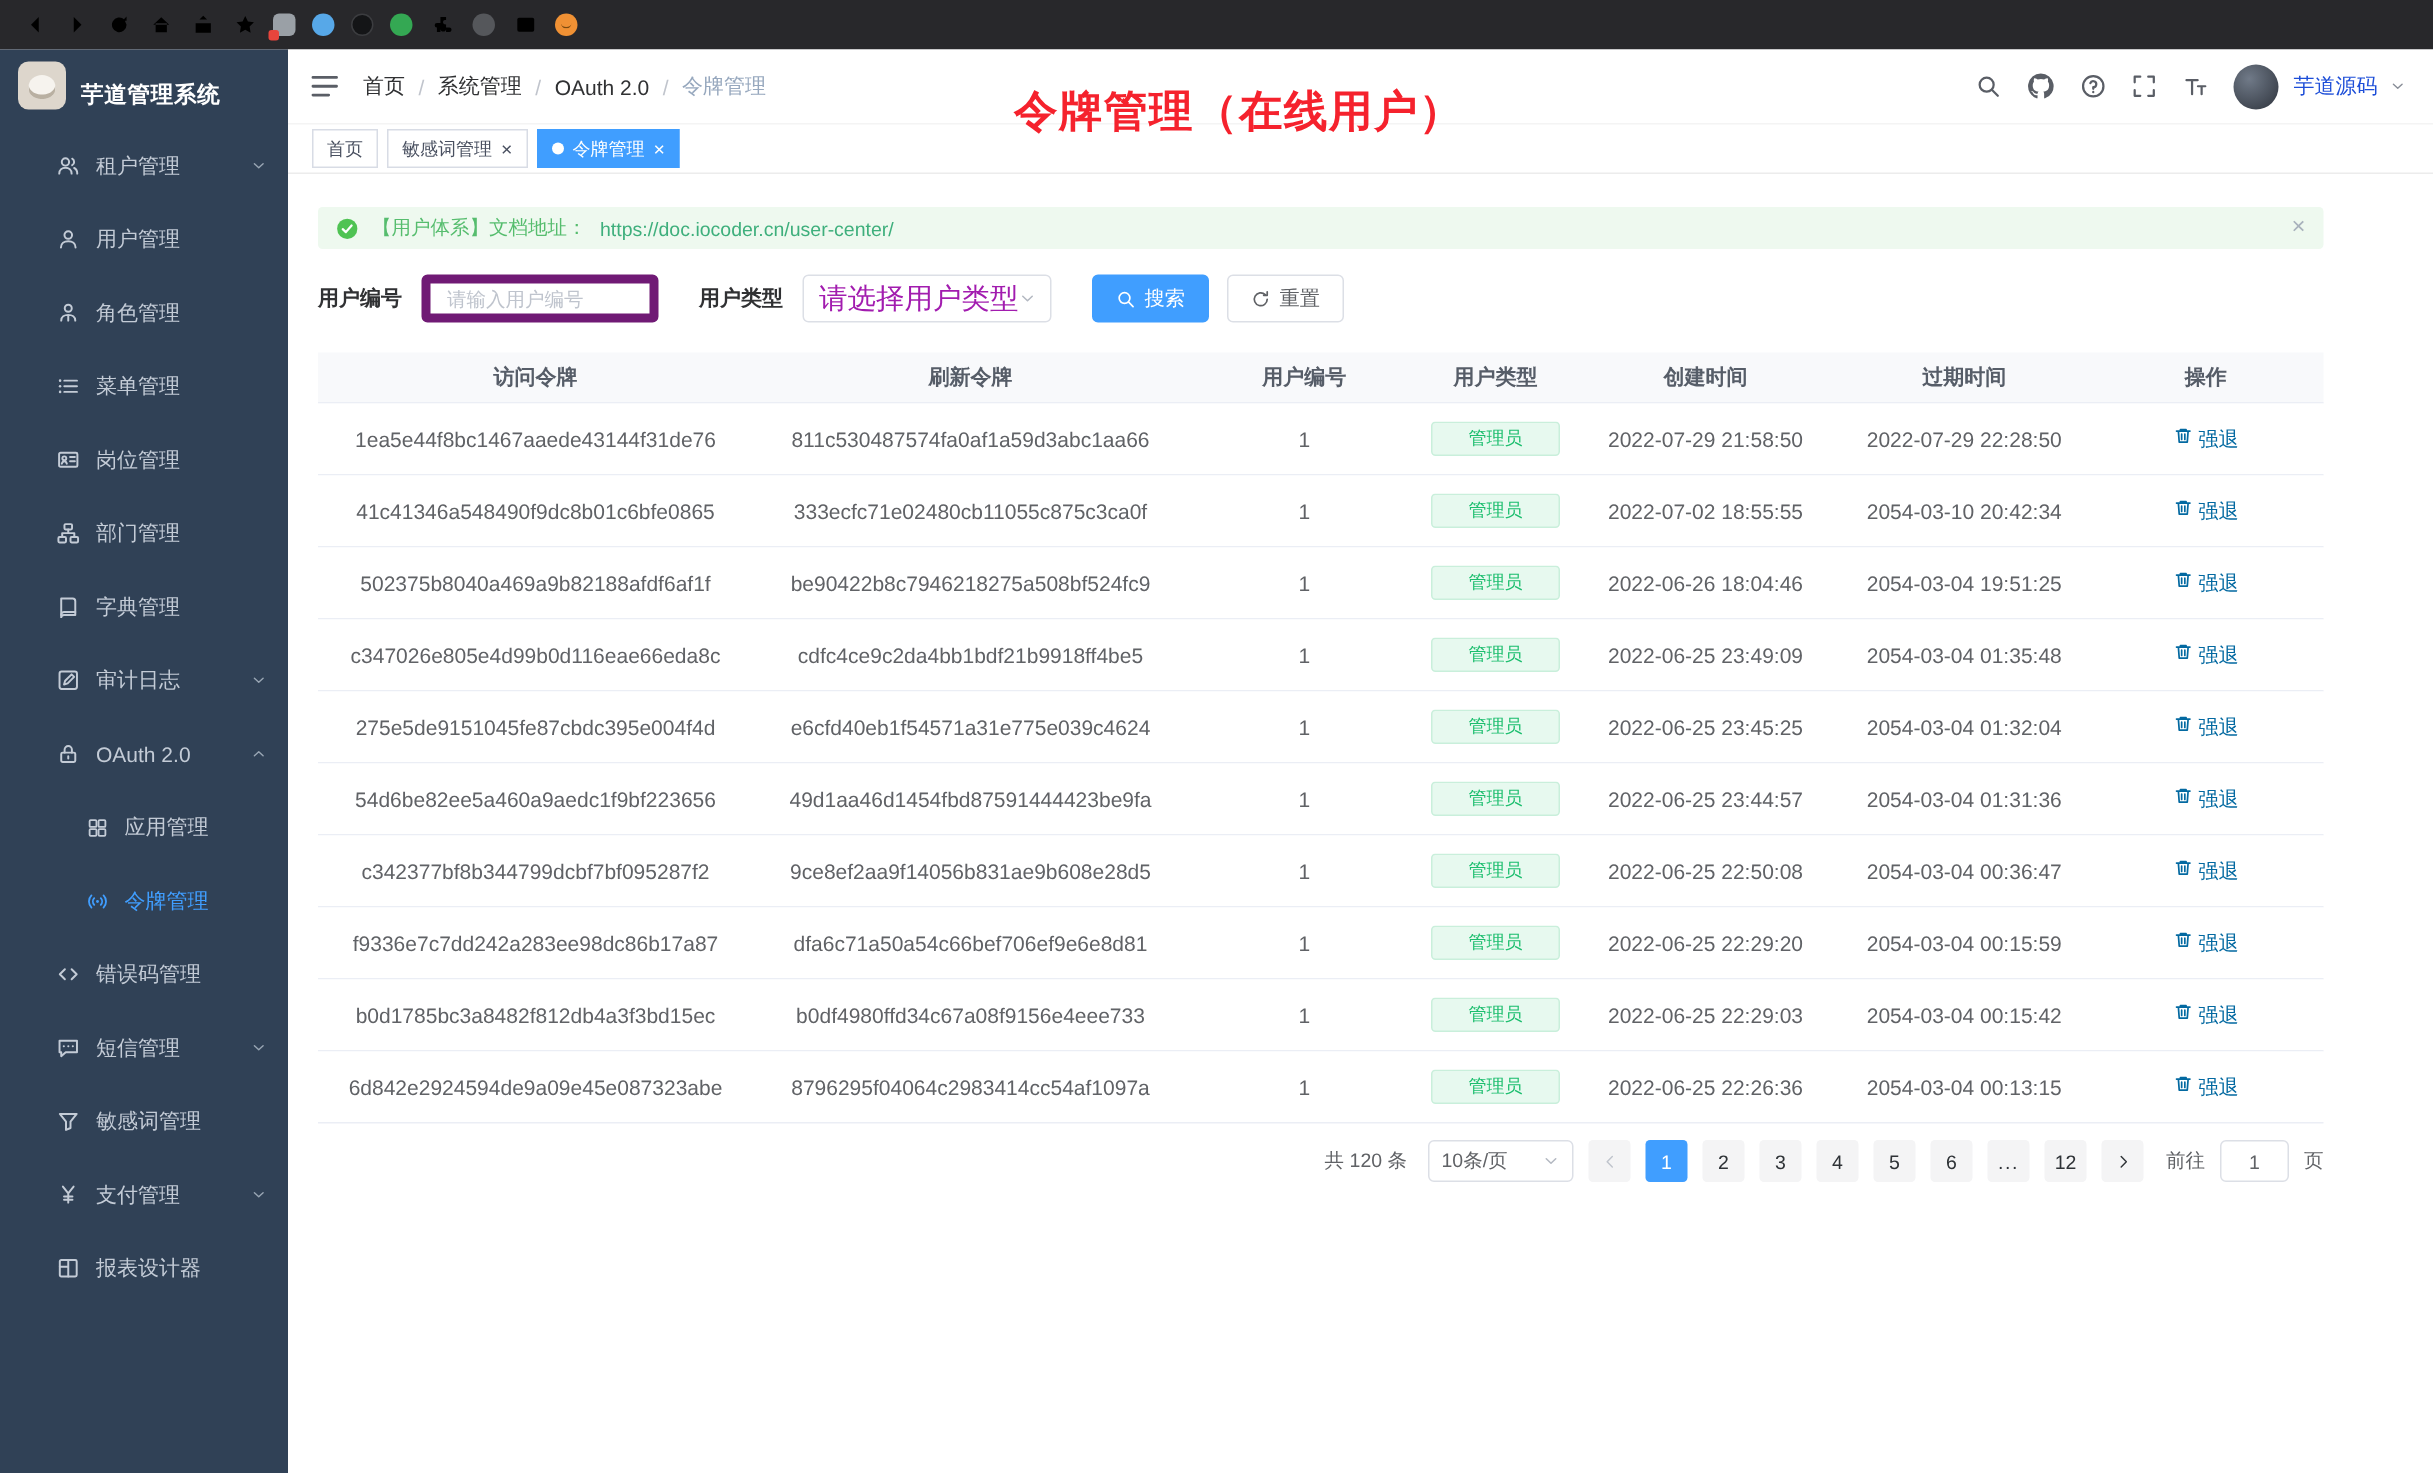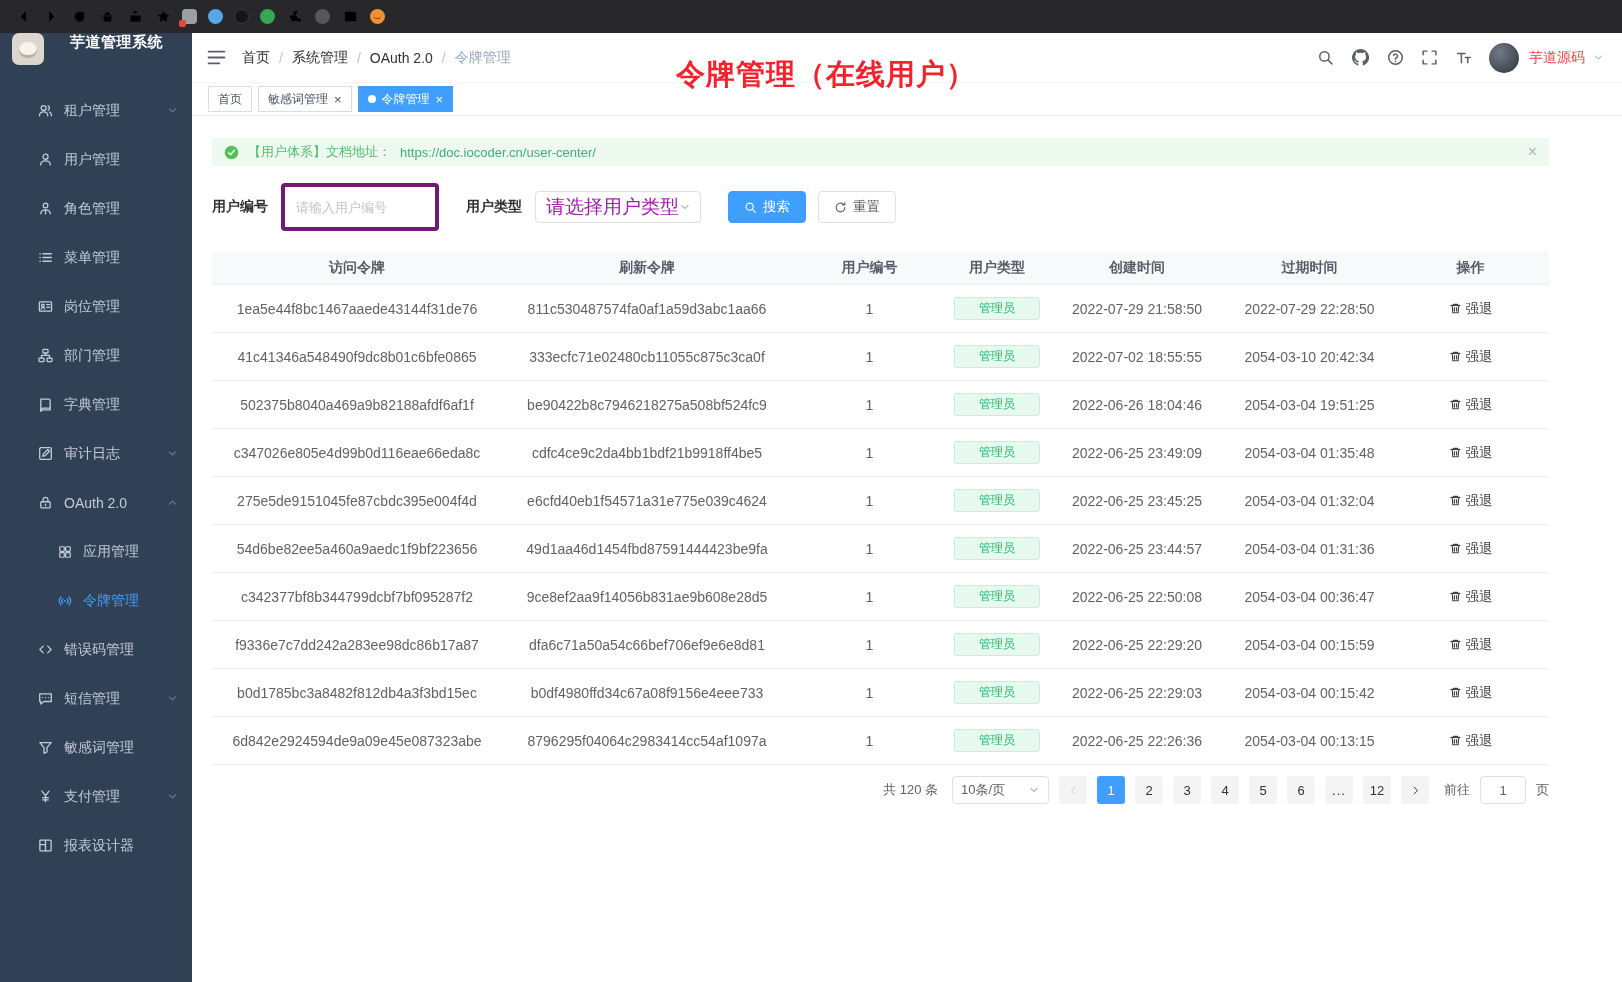--- a/index.html
+++ b/index.html
@@ -21,21 +21,21 @@
   .e-blue{background:#57a8e8}
   .e-black{background:#141517;border:1px solid #3c3d40}
   .e-green{background:#34a853}
   .e-darkgray{background:#55575b}
   .e-orange{background:#f09134}
   .e-orange::after{content:"";position:absolute;left:4px;top:5px;width:7px;height:4px;border-bottom:1.4px solid #7a4a10;border-radius:0 0 6px 6px}
   .badge-red::after{content:"";position:absolute;left:-3px;bottom:-3px;width:7px;height:7px;background:#e8453c;border-radius:2px}
 
   
   .sidebar{position:absolute;left:0;top:33px;width:192px;bottom:0;background:#304156;overflow:hidden}
-  .logo{height:53px;display:flex;align-items:flex-start;gap:26px;padding:0 12px;cursor:pointer}
+  .logo{height:53px;display:flex;align-items:flex-end;gap:10px;padding:13px 12px;cursor:pointer}
   .logo-img{width:32px;height:32px;border-radius:7px;background:#ddd6cc;position:relative;flex:none;overflow:hidden}
   .logo-img::after{content:"";position:absolute;left:7px;top:9px;width:18px;height:16px;border-radius:50% 50% 45% 45%;background:#f6f3ee;box-shadow:inset 0 -3px 0 #b9b0a2}
   .logo-title{color:#fff;font-size:15px;font-weight:700;letter-spacing:.5px;white-space:nowrap}
   .menu-item{height:49px;display:flex;align-items:center;gap:11px;padding:0 14px 0 38px;color:#c3cbd6;font-size:14px;cursor:pointer}
   .menu-item.sub{padding-left:58px}
   .menu-item.active{color:#409eff}
   .mi-icon{width:15px;height:15px;flex:none}
   .menu-item.sub .mi-icon{width:14px;height:14px}
   .mi-label{flex:1;white-space:nowrap}
   .mi-arrow{width:11px;height:11px;flex:none;color:#98a5b3}
@@ -46,59 +46,59 @@
   .hamburger{width:21px;height:21px;color:#5a5e66;margin-right:15px;cursor:pointer}
   .breadcrumb{display:flex;align-items:center;gap:9px;font-size:14px;color:#303133}
   .bc-item{cursor:pointer;white-space:nowrap}
   .bc-sep{color:#c0c4cc}
   .bc-last{color:#97a8be;cursor:default}
   .annotation{position:absolute;left:484px;top:22px;font-size:29px;font-weight:700;color:#f5222d;z-index:6;white-space:nowrap;letter-spacing:1px}
   .h-right{margin-left:auto;display:flex;align-items:center;gap:17px;color:#5a5e66}
   .h-ic{width:17px;height:17px;cursor:pointer;flex:none}
   .h-ic.gh{width:19px;height:19px}
   .h-avatar{width:30px;height:30px;border-radius:50%;background:radial-gradient(circle at 35% 32%,#707a88,#2e333c);cursor:pointer;flex:none}
-  .h-user{font-size:14px;color:#ef4444;cursor:pointer;margin-left:-7px;white-space:nowrap}
+  .h-user{font-size:14px;color:#1d4ed8;cursor:pointer;margin-left:-7px;white-space:nowrap}
   .h-caret{width:11px;height:11px;margin-left:-9px;color:#8a8f99}
 
   
   .tabbar{height:33px;display:flex;align-items:center;gap:6px;padding:0 16px;border-bottom:1px solid #ececec;background:#fff}
   .tab{height:26px;display:inline-flex;align-items:center;gap:6px;padding:0 9px;border:1px solid #d8dce5;background:#fff;font-size:12px;color:#495060;cursor:pointer;white-space:nowrap}
   .tab .dot{width:8px;height:8px;border-radius:50%;background:#fff;flex:none}
   .tab-close{font-size:13px;line-height:1;cursor:pointer}
   .tab.active{background:#409eff;border-color:#409eff;color:#fff}
 
   
   .content{padding:22px 0 0 20px;width:1377px}
   .alert{width:1337px;height:28px;background:#eef9ef;border-radius:3px;display:flex;align-items:center;gap:9px;padding:0 12px;font-size:13px;color:#56bd6e}
   .alert-check{width:15px;height:15px;flex:none}
   .alert-link{color:#3eaf7c;text-decoration:none;cursor:pointer}
   .alert-close{margin-left:auto;color:#a8b2bc;font-size:16px;cursor:pointer;line-height:1}
 
   .filter{margin-top:17px;display:flex;align-items:center;font-size:14px}
   .f-label{font-weight:700;color:#303133;margin-right:13px;white-space:nowrap}
   .f-label2{margin-left:27px}
-  .f-input{width:158px;height:48px;border:4px solid #701a75;border-radius:4px;padding:0 11px;font-size:13px;color:#4d7c0f;outline:none;font-family:inherit;background:#fff}
+  .f-input{width:158px;height:32px;border:6px solid #701a75;border-radius:4px;padding:0 11px;font-size:13px;color:#4d7c0f;outline:none;font-family:inherit;background:#fff}
   .f-input::placeholder{color:#bfc4cd}
   .f-select{width:166px;height:32px;border:1px solid #dcdfe6;border-radius:4px;display:flex;align-items:center;padding:0 10px;cursor:pointer;background:#fff}
   .f-placeholder{flex:1;font-size:19px;color:#a21caf;white-space:nowrap}
   .f-chev{width:12px;height:12px;color:#b4b9c2;flex:none}
   .btn{height:32px;display:inline-flex;align-items:center;gap:6px;padding:0 15px;border-radius:4px;font-size:13.5px;cursor:pointer;border:1px solid transparent;font-family:inherit}
   .btn-primary{background:#409eff;border-color:#409eff;color:#fff;margin-left:27px}
   .btn-plain{background:#fff;border-color:#dcdfe6;color:#606266;margin-left:12px}
   .btn-ic{width:13px;height:13px}
 
   
   .table{width:1337px;margin-top:20px;font-size:14px;color:#606266}
   .t-head{display:flex;height:34px;align-items:center;background:#f8f9fb;border-bottom:1px solid #ebeef5}
   .t-head .td{font-weight:700;color:#565d68}
   .t-row{display:flex;height:48px;align-items:center;border-bottom:1px solid #ebeef5;background:#fff}
   .td{display:flex;align-items:center;justify-content:center;text-align:center;overflow:hidden;white-space:nowrap}
   .c1{width:290px}.c2{width:290px}.c3{width:155px}.c4{width:100px}.c5{width:180px}.c6{width:165px}.c7{width:157px}
   .badge{display:inline-block;padding:3px 24px;background:#e7f9ef;color:#1cbe6e;border:1px solid #c9efdb;border-radius:3px;font-size:12px;line-height:1.25}
-  .action-link{display:inline-flex;align-items:center;gap:4px;color:#404040;font-size:13.5px;cursor:pointer;text-decoration:none}
+  .action-link{display:inline-flex;gap:4px;color:#0369a1;font-size:13.5px;cursor:pointer;text-decoration:none}
   .ic-trash{width:13px;height:13px}
 
   
   .pagination{width:1337px;margin-top:11px;display:flex;justify-content:flex-end;align-items:center;gap:10px;font-size:13px;color:#606266}
   .pg-total{margin-right:4px;white-space:nowrap}
   .pg-size{width:97px;height:28px;border:1px solid #dcdfe6;border-radius:4px;display:flex;align-items:center;justify-content:space-between;padding:0 8px;cursor:pointer;white-space:nowrap}
   .pg-btn{min-width:28px;height:28px;border:none;background:#f4f4f5;border-radius:3px;color:#2f3337;font-size:13px;display:inline-flex;align-items:center;justify-content:center;cursor:pointer;font-family:inherit;padding:0 4px}
   .pg-pages{display:flex;gap:10px}
   .pg-btn.active{background:#409eff;color:#fff}
   .pg-btn.more{letter-spacing:1px}

